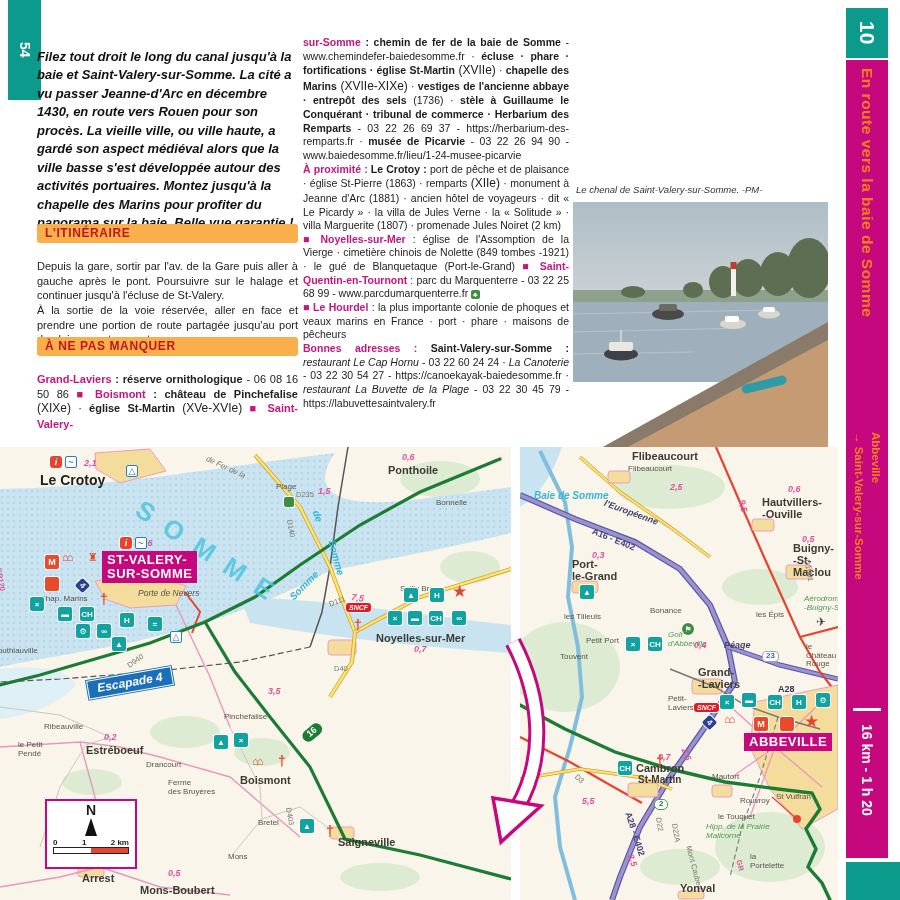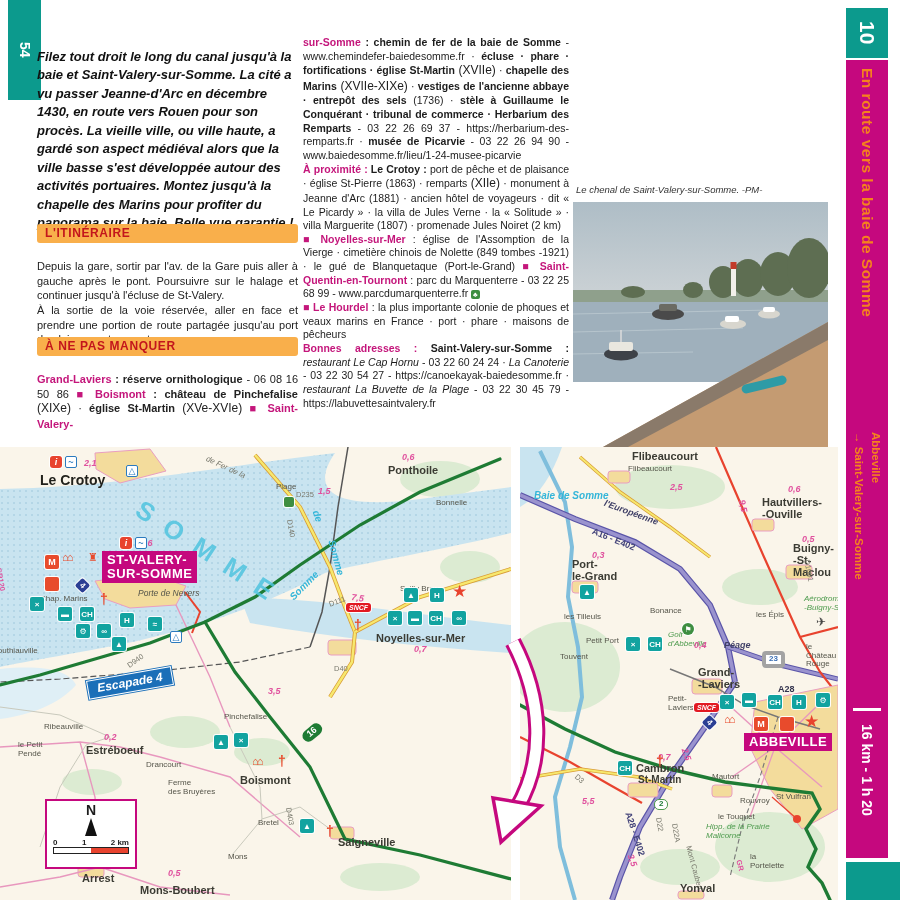--- a/index.html
+++ b/index.html
@@ -66,21 +66,21 @@
   .rd2{font-size:9px;font-weight:bold;color:#33334d;}
   .pk{font-size:9px;font-weight:bold;font-style:italic;color:#E0519E;}
   .grp{font-size:7.5px;font-weight:bold;color:#E0519E;}
   .grl{font-size:8px;font-style:italic;color:#4E9B4E;}
   .mwl{font-size:9px;font-style:italic;font-weight:bold;color:#3f3f66;}
   .mwl2{font-size:9px;font-weight:bold;color:#44447a;}
   .citybox{background:#C5087E;color:#fff;font-weight:bold;font-size:13px;padding:2px 5px;letter-spacing:.5px;}
   .esc{background:#1B6FB8;color:#fff;font-weight:bold;font-style:italic;font-size:12px;padding:2px 9px;
        border:1px solid #fff;box-shadow:0 0 0 1px #1B6FB8;}
   .pill{background:#1E7B34;color:#fff;font-weight:bold;font-size:9px;padding:1px 6px;border-radius:7px;}
-  .sh23{background:#fff;border:4px solid #a3a3a3;color:#3B6FB4;font-size:8px;font-weight:bold;padding:0 3px;border-radius:4px;}
+  .sh23{background:#fff;border:1px solid #a3a3a3;color:#3B6FB4;font-size:8px;font-weight:bold;padding:0 3px;border-radius:4px;}
   .sh2{background:#fff;border:1px solid #4E9B4E;color:#1E7B34;font-size:8px;font-weight:bold;padding:0 4px;border-radius:5px;}
   .mi{position:absolute;width:14px;height:14px;border-radius:2px;display:flex;align-items:center;justify-content:center;
       font-weight:bold;box-shadow:0 0 0 1px rgba(255,255,255,.95);z-index:4;}
   .ti{background:#12A3A0;color:#fff;font-size:8px;}
   .ri{background:#E84B2C;color:#fff;font-size:9px;}
   .rh{background:transparent;color:#E84B2C;font-size:11px;box-shadow:none;width:auto;height:auto;letter-spacing:-2px;}
   .chp{background:transparent;color:#E84B2C;font-size:14px;box-shadow:none;width:auto;height:auto;}
   .st{background:transparent;color:#E8432E;font-size:17px;box-shadow:none;width:auto;height:auto;}
   .bi{background:#2B3F94;color:#fff;transform:rotate(45deg);font-size:8px;width:11px;height:11px;}
   .inf{background:#E8432E;color:#fff;font-style:italic;font-size:9px;border-radius:3px;width:12px;height:12px;}

